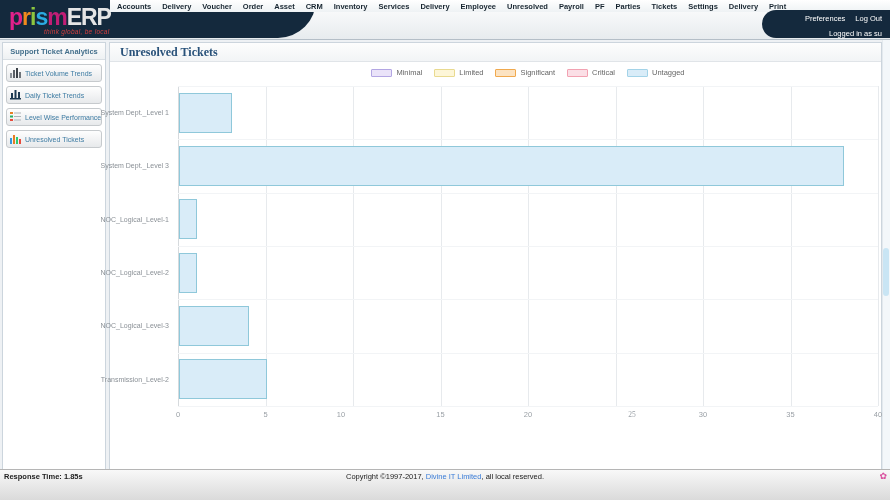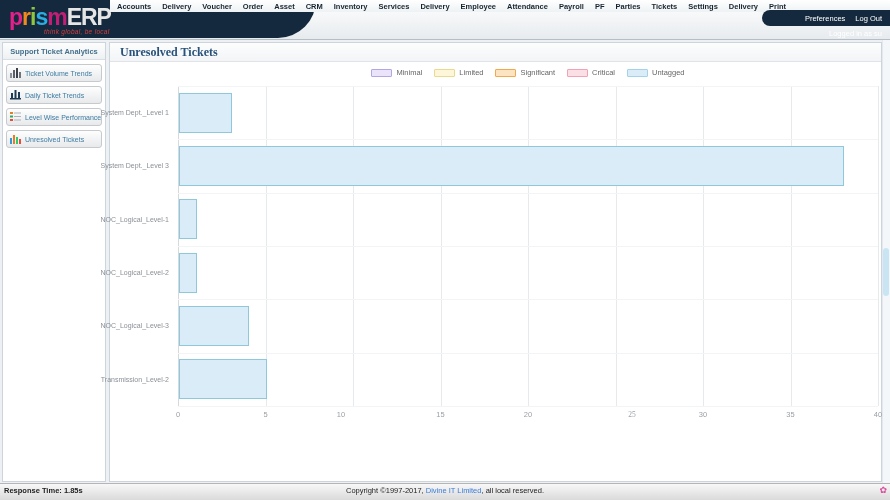--- a/index.html
+++ b/index.html
@@ -12,21 +12,21 @@
   .logo { position:absolute; top:0; left:0; width:316px; height:38px; background:#14293d;
           border-radius:0 0 55px 0; z-index:2; }
   .logo-text { position:absolute; left:9px; top:6px; font-size:23px; font-weight:bold;
                letter-spacing:-1px; line-height:23px; white-space:nowrap; }
   .logo-tagline { position:absolute; left:44px; top:28px; font-size:6.5px; font-style:italic;
                   color:#d43f3f; letter-spacing:.3px; }
   .menubar { position:absolute; top:0; left:110px; right:0; height:12px; display:flex;
              align-items:center; gap:11px; padding-left:7px; z-index:3;
              background:linear-gradient(#ffffff,#eef2f4); }
   .menu-item { font-size:7.5px; font-weight:bold; color:#16242f; white-space:nowrap; cursor:pointer; }
-  .account { position:absolute; top:10px; right:0; width:128px; height:16px; background:#14293d;
+  .account { position:absolute; top:10px; right:0; width:128px; height:28px; background:#14293d;
              border-radius:16px 0 0 16px; color:#fff; text-align:right; padding:4px 8px 0 0; z-index:3; }
   .account-links { font-size:7.5px; }
   .account-links span { margin-left:10px; cursor:pointer; }
   .account-user { font-size:7.5px; margin-top:6px; }
 
   
   .sidebar { position:absolute; left:2px; top:42px; width:104px; height:440px; background:#fff;
              border:1px solid #ccd5dd; }
   .sidebar-head { height:17px; line-height:17px; text-align:center; font-size:7.5px; font-weight:bold;
                   color:#44708c; background:linear-gradient(#fdfdfd,#eef1f3); border-bottom:1px solid #d8dee3; }
@@ -59,21 +59,21 @@
   .xticks { position:absolute; left:68px; top:367px; width:700px; height:10px; }
   .xtick { position:absolute; transform:translateX(-50%); font-size:7.5px; color:#9aa0a6; }
 
   
   .vscroll { position:absolute; right:0; top:40px; bottom:13px; width:8px; background:#f3f7fa;
              border-left:1px solid #e3e9ee; cursor:pointer; }
   .vthumb { position:absolute; top:208px; right:1px; width:6px; height:48px; background:#c9e5f4;
             border-radius:3px; cursor:grab; }
 
   
-  .footer { position:absolute; left:0; right:0; bottom:0; height:17px;
+  .footer { position:absolute; left:0; right:0; bottom:0; height:31px;
             background:linear-gradient(#f8f8f8,#dadada); border-top:1px solid #b5b5b5;
             font-size:7.5px; color:#222; z-index:4;padding-left:28px; }
   .resp { position:absolute; left:4px; top:2px; font-weight:bold; }
   .copy { position:absolute; left:0; right:0; top:2px; text-align:center; }
   .copylink { color:#3b7dd8; text-decoration:none; cursor:pointer; }
   .flower { position:absolute; right:3px; top:0; font-size:9px; color:#d94f9e; line-height:13px; cursor:pointer; }
 </style>
 </head>
 <body>
 
@@ -82,21 +82,21 @@
       <span class="menu-item">Accounts</span>
       <span class="menu-item">Delivery</span>
       <span class="menu-item">Voucher</span>
       <span class="menu-item">Order</span>
       <span class="menu-item">Asset</span>
       <span class="menu-item">CRM</span>
       <span class="menu-item">Inventory</span>
       <span class="menu-item">Services</span>
       <span class="menu-item">Delivery</span>
       <span class="menu-item">Employee</span>
-      <span class="menu-item">Attendance</span>
+      <span class="menu-item">Unresolved</span>
       <span class="menu-item">Payroll</span>
       <span class="menu-item">PF</span>
       <span class="menu-item">Parties</span>
       <span class="menu-item">Tickets</span>
       <span class="menu-item">Settings</span>
       <span class="menu-item">Delivery</span>
       <span class="menu-item">Print</span>
     </div>
   <div class="logo">
     <div class="logo-text"><span style="color: rgb(224, 33, 138);">p</span><span style="color: rgb(241, 138, 29);">r</span><span style="color: rgb(141, 198, 63);">i</span><span style="color: rgb(43, 172, 226);">s</span><span style="color: rgb(194, 30, 118);">m</span><span style="color: #e5e5e5;">ERP</span></div>

